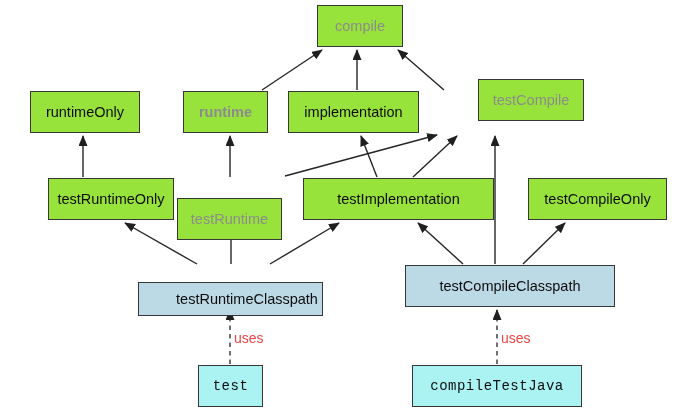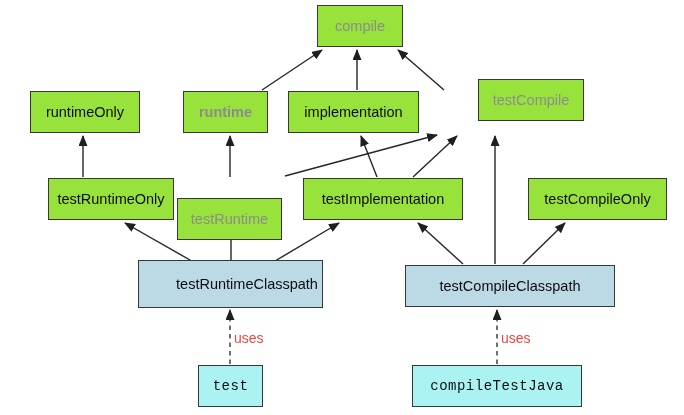--- a/index.html
+++ b/index.html
@@ -69,24 +69,24 @@
 
   <div class="node green gray-label" style="left:317px; top:5px;  width:86px;  height:42px;">compile</div>
 
   <div class="node green" style="left:30px;  top:91px; width:110px; height:42px;">runtimeOnly</div>
   <div class="node green gray-label" style="left:183px; top:91px; width:85px;  height:42px;font-weight:bold;">runtime</div>
   <div class="node green" style="left:288px; top:91px; width:131px; height:42px;">implementation</div>
   <div class="node green gray-label" style="left:442px; top:79px; width:106px; height:42px;margin-left:36px;">testCompile</div>
 
   <div class="node green" style="left:12px;  top:178px; width:126px; height:42px;margin-left:36px;">testRuntimeOnly</div>
   <div class="node green gray-label" style="left:177px; top:178px; width:105px; height:42px;margin-top:20px;">testRuntime</div>
-  <div class="node green" style="left:303px; top:178px; width:160px; height:42px;">testImplementation</div>
+  <div class="node green" style="left:303px; top:178px; width:191px; height:42px;">testImplementation</div>
   <div class="node green" style="left:528px; top:178px; width:139px; height:42px;">testCompileOnly</div>
 
-  <div class="node blue" style="left:138px; top:260px; width:185px; height:48px;padding-left:33px;">testRuntimeClasspath</div>
+  <div class="node blue" style="left:138px; top:282px; width:185px; height:34px;padding-left:33px;">testRuntimeClasspath</div>
   <div class="node blue" style="left:405px; top:265px; width:210px; height:42px;">testCompileClasspath</div>
 
   <div class="node task" style="left:198px; top:365px; width:65px;  height:42px;">test</div>
   <div class="node task" style="left:412px; top:365px; width:170px; height:42px;">compileTestJava</div>
 
   <span class="edge-label" style="left:234px; top:330px;">uses</span>
   <span class="edge-label" style="left:501px; top:330px;">uses</span>
 
 </div>
 

